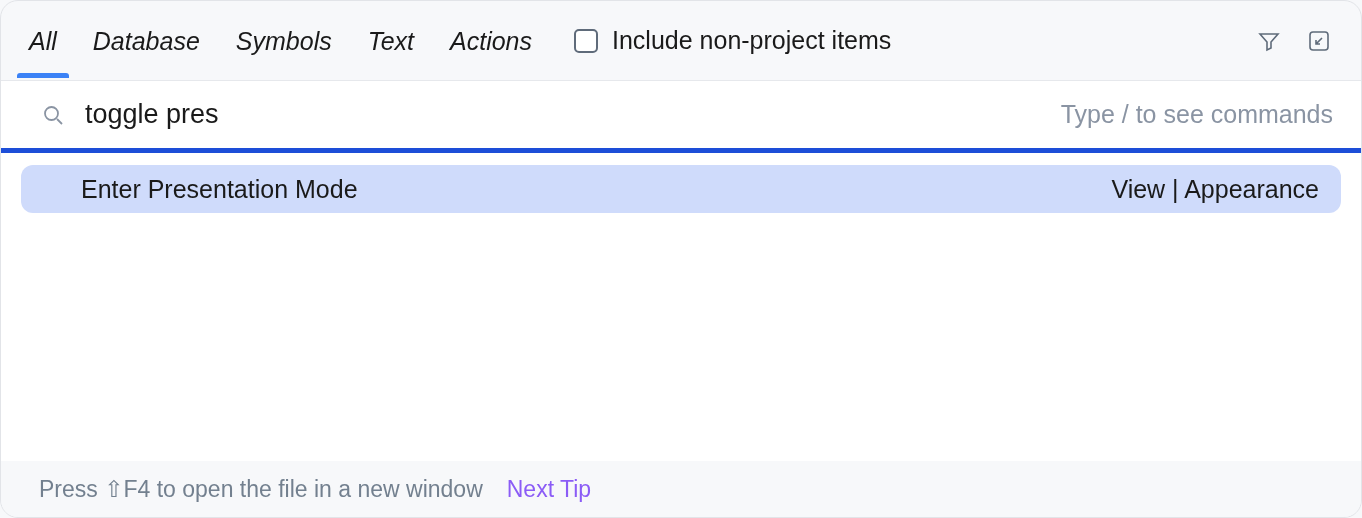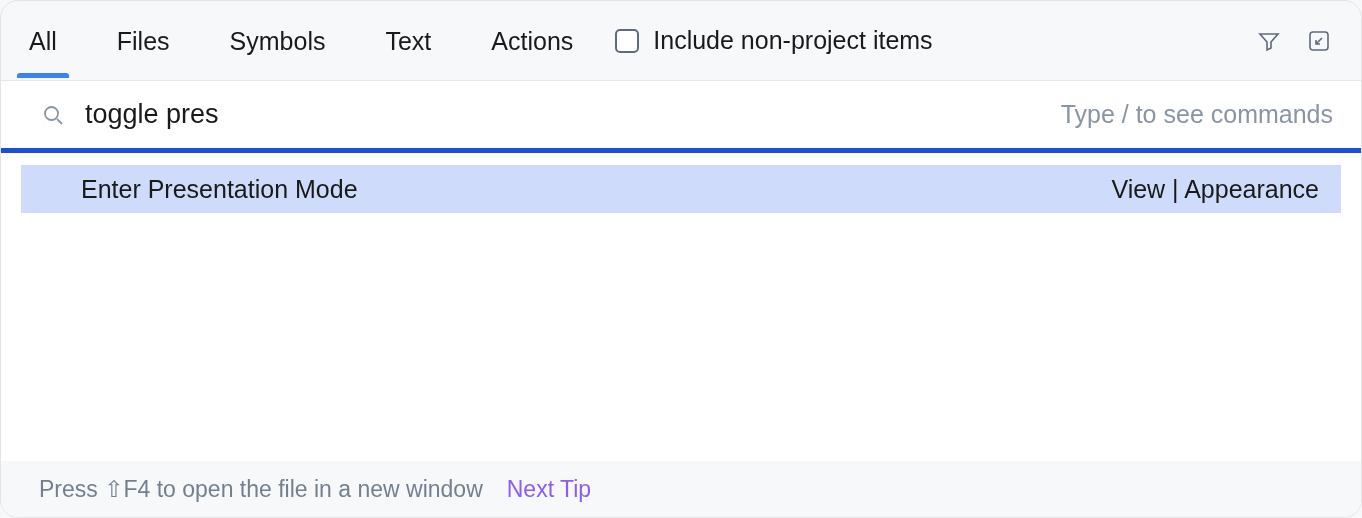--- a/index.html
+++ b/index.html
@@ -14,21 +14,21 @@
   }
 
   
   .tabrow {
     display: flex;
     align-items: center;
     padding: 0 28px;
     height: 80px;
     border-bottom: 1px solid #e6e8ec;
   }
-  .tabs { display: flex; gap: 60px; }
+  .tabs { display: flex; gap: 36px; font-style: italic; }
   .tab {
     font-size: 25px;
     color: #1a1a1a;
     padding: 24px 0 22px 0;
     cursor: pointer;
     position: relative;
   }
   .tab.active::after {
     content: "";
     position: absolute;
@@ -90,21 +90,21 @@
     flex: 1;
     background: #fff;
     padding: 12px 20px 0 20px;
     overflow: auto;
   }
   .result-row {
     display: flex;
     align-items: center;
     padding: 0 22px 0 60px;
     height: 48px;
-    border-radius: 0;
+    border-radius: 12px;
     cursor: pointer;
     font-size: 25px;
   }
   .result-row.selected { background: #cfdbfb; }
   .result-label { color: #1a1a1a; }
   .result-path  { margin-left:auto; color: #1a1a1a; }
 
   
   .footer {
     height: 56px;
@@ -118,21 +118,21 @@
   }
   .footer .shortcut { display:inline-flex; align-items:center; gap:2px; }
   .footer a { color:#8b5cf6; text-decoration:none; cursor:pointer; }
 </style>
 </head>
 <body>
 
 <div class="tabrow">
   <div class="tabs">
     <div class="tab active">All</div>
-    <div class="tab">Files</div>
+    <div class="tab">Database</div>
     <div class="tab">Symbols</div>
     <div class="tab">Text</div>
     <div class="tab">Actions</div>
   </div>
 
   <div class="spacer-sm"></div>
 
   <label class="checkbox-wrap">
     <span class="checkbox-box"></span>
     <span class="checkbox-label">Include non-project items</span>

